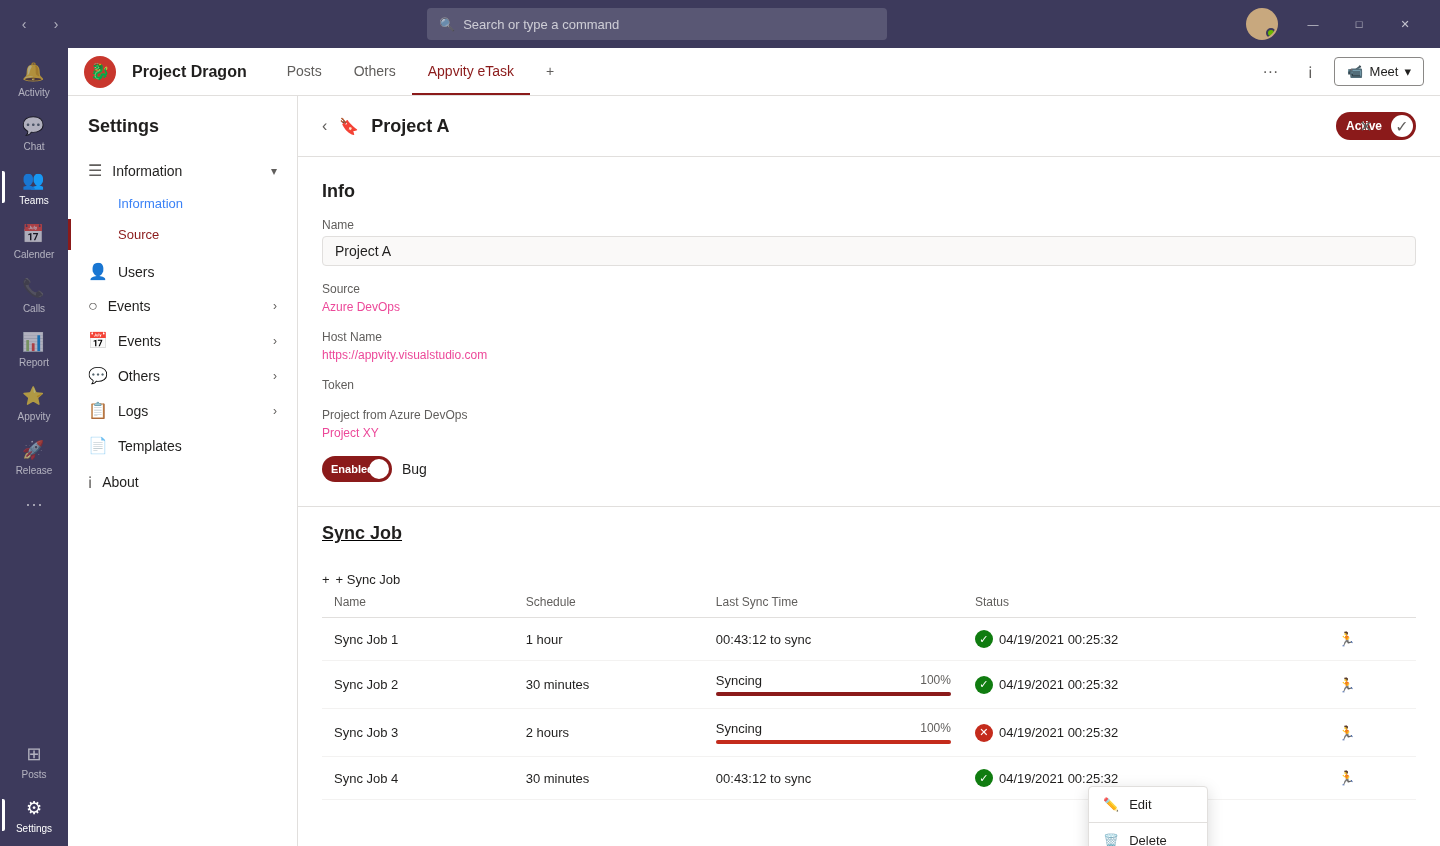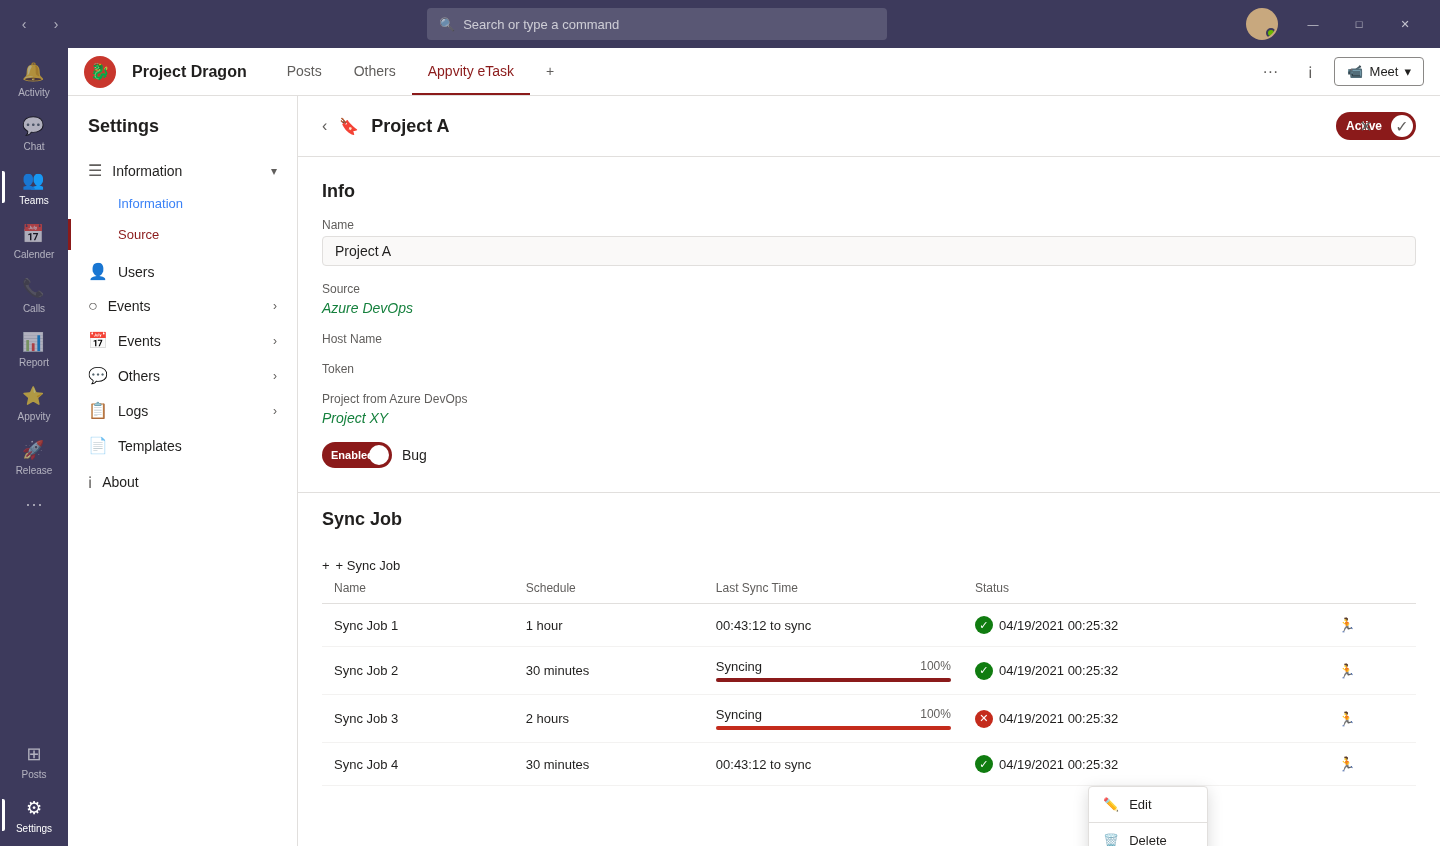--- a/index.html
+++ b/index.html
@@ -224,21 +224,21 @@
     }
 
     
     .info-section { padding: 24px 24px 0; }
     .section-title { font-size: 18px; font-weight: 600; color: #201f1e; margin-bottom: 16px; }
     .form-close-btns { position: absolute; top: 16px; right: 24px; display: flex; gap: 8px; }
     .form-close-btn { width: 28px; height: 28px; cursor: pointer; color: #605e5c; display: flex; align-items: center; justify-content: center; font-size: 16px; }
 
     .field-group { margin-bottom: 16px; }
     .field-label { font-size: 12px; color: #605e5c; margin-bottom: 4px; }
-    .field-value { font-size: 14px; color: #15803d; font-style: italic; }
+    .field-value { font-size: 12px; color: #ec4899; }
     .field-input {
       width: 100%; padding: 6px 12px;
       border: 1px solid #e1dfdd; border-radius: 4px;
       background: #faf9f8; font-size: 14px;
       color: #201f1e; outline: none;
     }
 
     .enabled-toggle {
       display: flex; align-items: center; gap: 10px;
       margin-top: 16px; margin-bottom: 24px;
@@ -251,21 +251,21 @@
     }
     .enabled-pill-label { font-size: 11px; font-weight: 600; color: white; margin-left: 5px; }
     .enabled-circle { width: 20px; height: 20px; border-radius: 50%; background: white; position: absolute; right: 3px; }
     .bug-label { font-size: 14px; color: #201f1e; }
 
     
     .divider { height: 1px; background: #e1dfdd; margin: 0 0 16px; }
 
     
     .sync-section { padding: 0 24px; }
-    .sync-header { display: flex; align-items: center; justify-content: space-between; margin-bottom: 12px; }
+    .sync-header { display: flex; align-items: center; justify-content: space-between; margin-bottom: 12px; text-decoration: underline; }
     .add-sync-btn {
       display: flex; align-items: center; gap: 6px;
       font-size: 13px; color: #201f1e; cursor: pointer;
     }
 
     
     .sync-table { width: 100%; border-collapse: collapse; }
     .sync-table th {
       text-align: left; font-size: 12px; color: #605e5c; font-weight: 400;
       padding: 8px 12px; border-bottom: 1px solid #e1dfdd;
@@ -479,20 +479,21 @@
             <input class="field-input" type="text" value="Project A" style="">
           </div>
 
           <div class="field-group">
             <div class="field-label">Source</div>
             <div class="field-value">Azure DevOps</div>
           </div>
 
           <div class="field-group">
             <div class="field-label">Host Name</div>
+            <div class="field-value">https://appvity.visualstudio.com</div>
           </div>
 
           <div class="field-group">
             <div class="field-label">Token</div>
           </div>
 
           <div class="field-group">
             <div class="field-label">Project from Azure DevOps</div>
             <div class="field-value">Project XY</div>
           </div>

